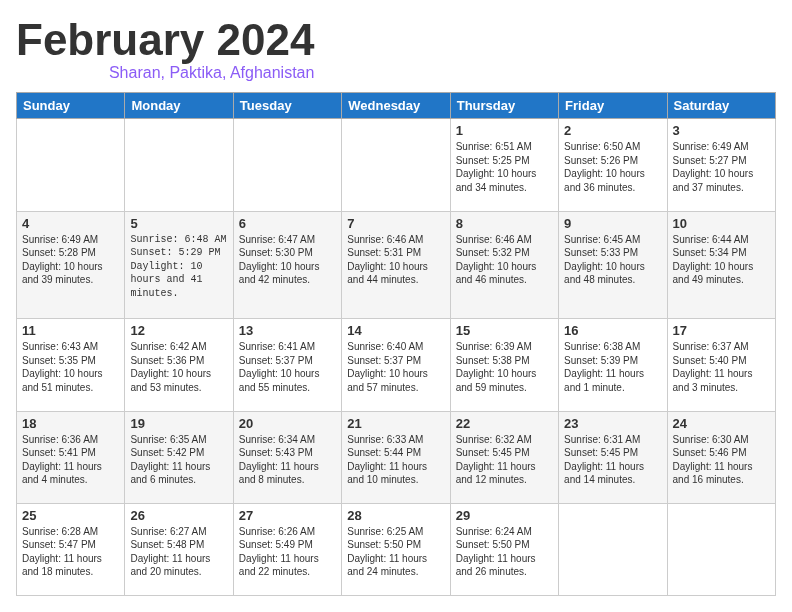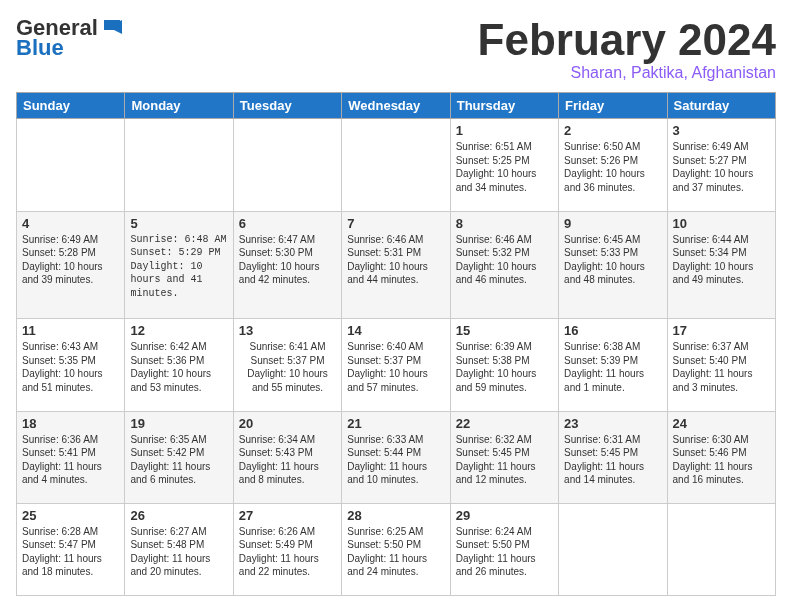--- a/index.html
+++ b/index.html
@@ -95,33 +95,20 @@
     }
     td, th {
       width: calc(100% / 7);
     }
   </style>
 </head>
 <body>
 
 <div class="page">
   <div class="header">
-    <div class="logo">
-      <div style="display:flex;flex-direction:column;align-items:flex-start;">
-        <div style="display:flex;align-items:center;">
-          <span class="logo-text logo-general">General</span>
-
-          <svg width="22" height="22" viewBox="0 0 22 22" style="margin-left:2px;margin-top:-2px;">
-            <polygon points="4,4 20,4 20,14 4,14" fill="#1a6fbe"></polygon>
-            <polygon points="14,8 22,4 22,18 14,14" fill="#1a6fbe"></polygon>
-          </svg>
-        </div>
-        <span class="logo-text logo-blue" style="margin-top:-4px;">Blue</span>
-      </div>
-    </div>
     <div class="title-block">
       <h1>February 2024</h1>
       <h2>Sharan, Paktika, Afghanistan</h2>
     </div>
   </div>
 
   <table class="calendar">
     <thead>
       <tr>
         <th>Sunday</th>
@@ -210,21 +197,21 @@
 Daylight: 10 hours and 51 minutes.</div>
           </td>
           <td>
             <span class="day-num">12</span>
             <div class="day-info" style="white-space: pre-line;">Sunrise: 6:42 AM
 Sunset: 5:36 PM
 Daylight: 10 hours and 53 minutes.</div>
           </td>
           <td>
             <span class="day-num">13</span>
-            <div class="day-info" style="white-space: pre-line; text-align: center;">Sunrise: 6:41 AM
+            <div class="day-info" style="white-space: pre-line;">Sunrise: 6:41 AM
 Sunset: 5:37 PM
 Daylight: 10 hours and 55 minutes.</div>
           </td>
           <td>
             <span class="day-num">14</span>
             <div class="day-info" style="white-space: pre-line;">Sunrise: 6:40 AM
 Sunset: 5:37 PM
 Daylight: 10 hours and 57 minutes.</div>
           </td>
           <td>

